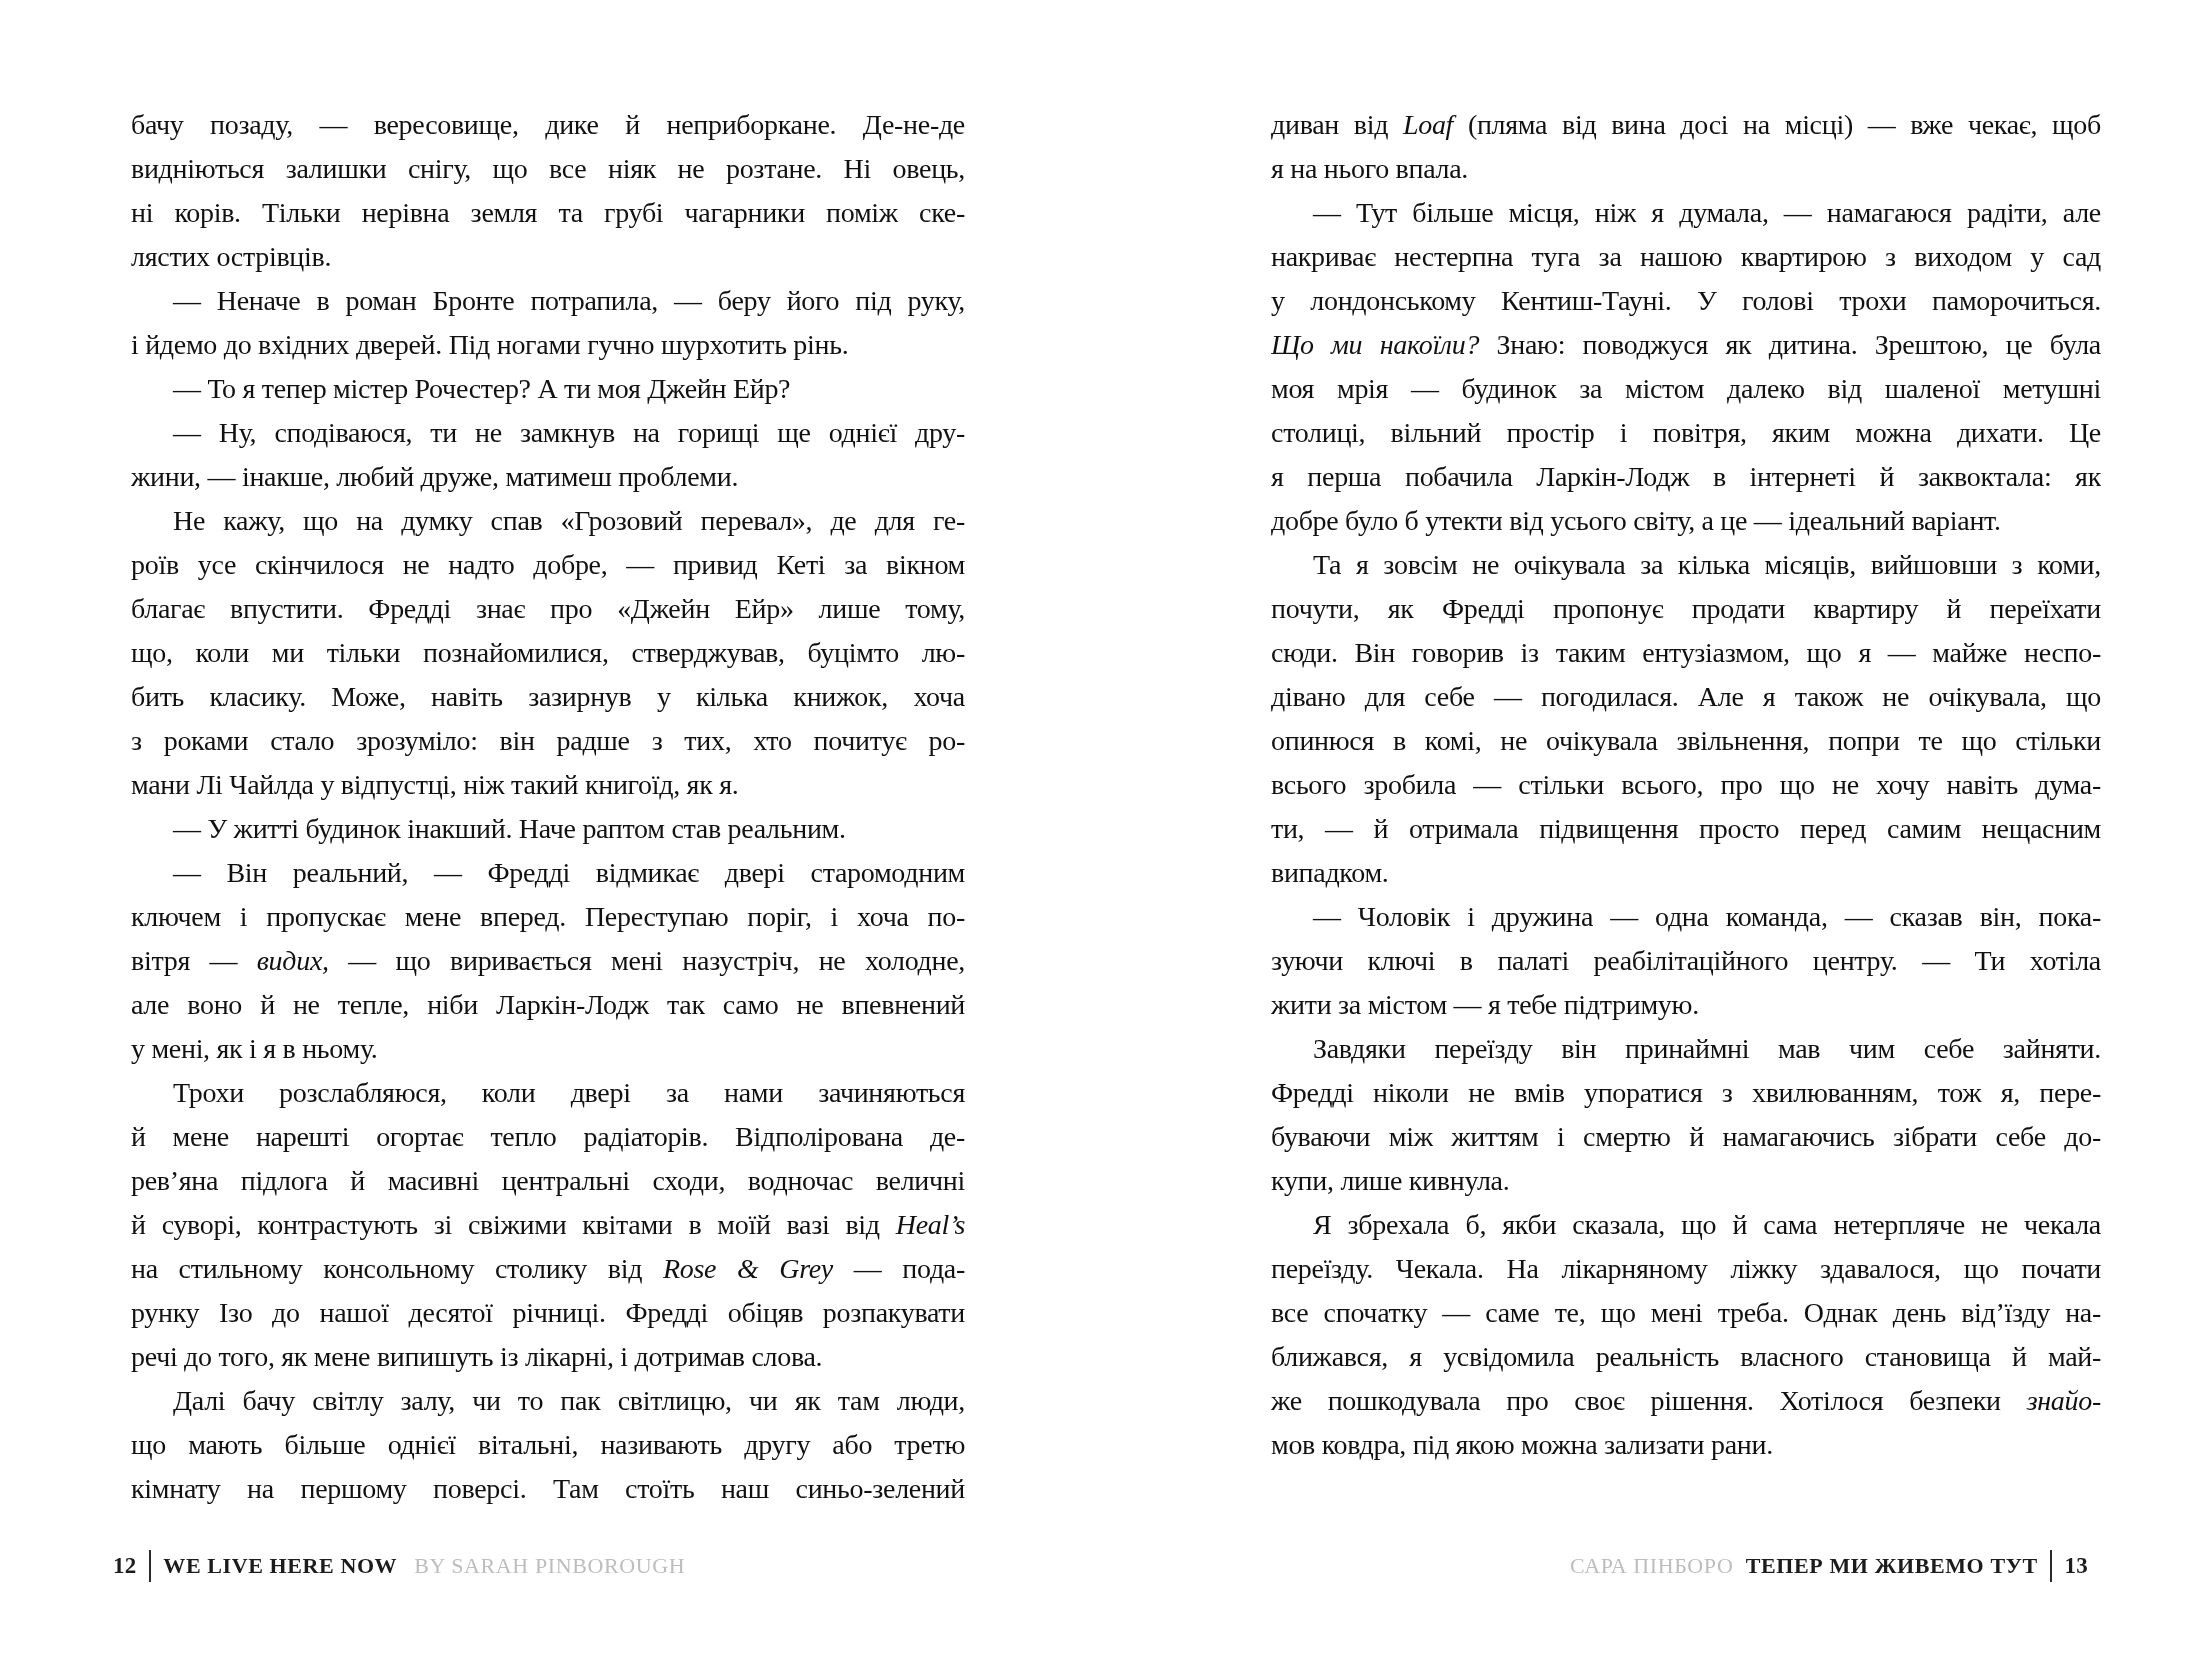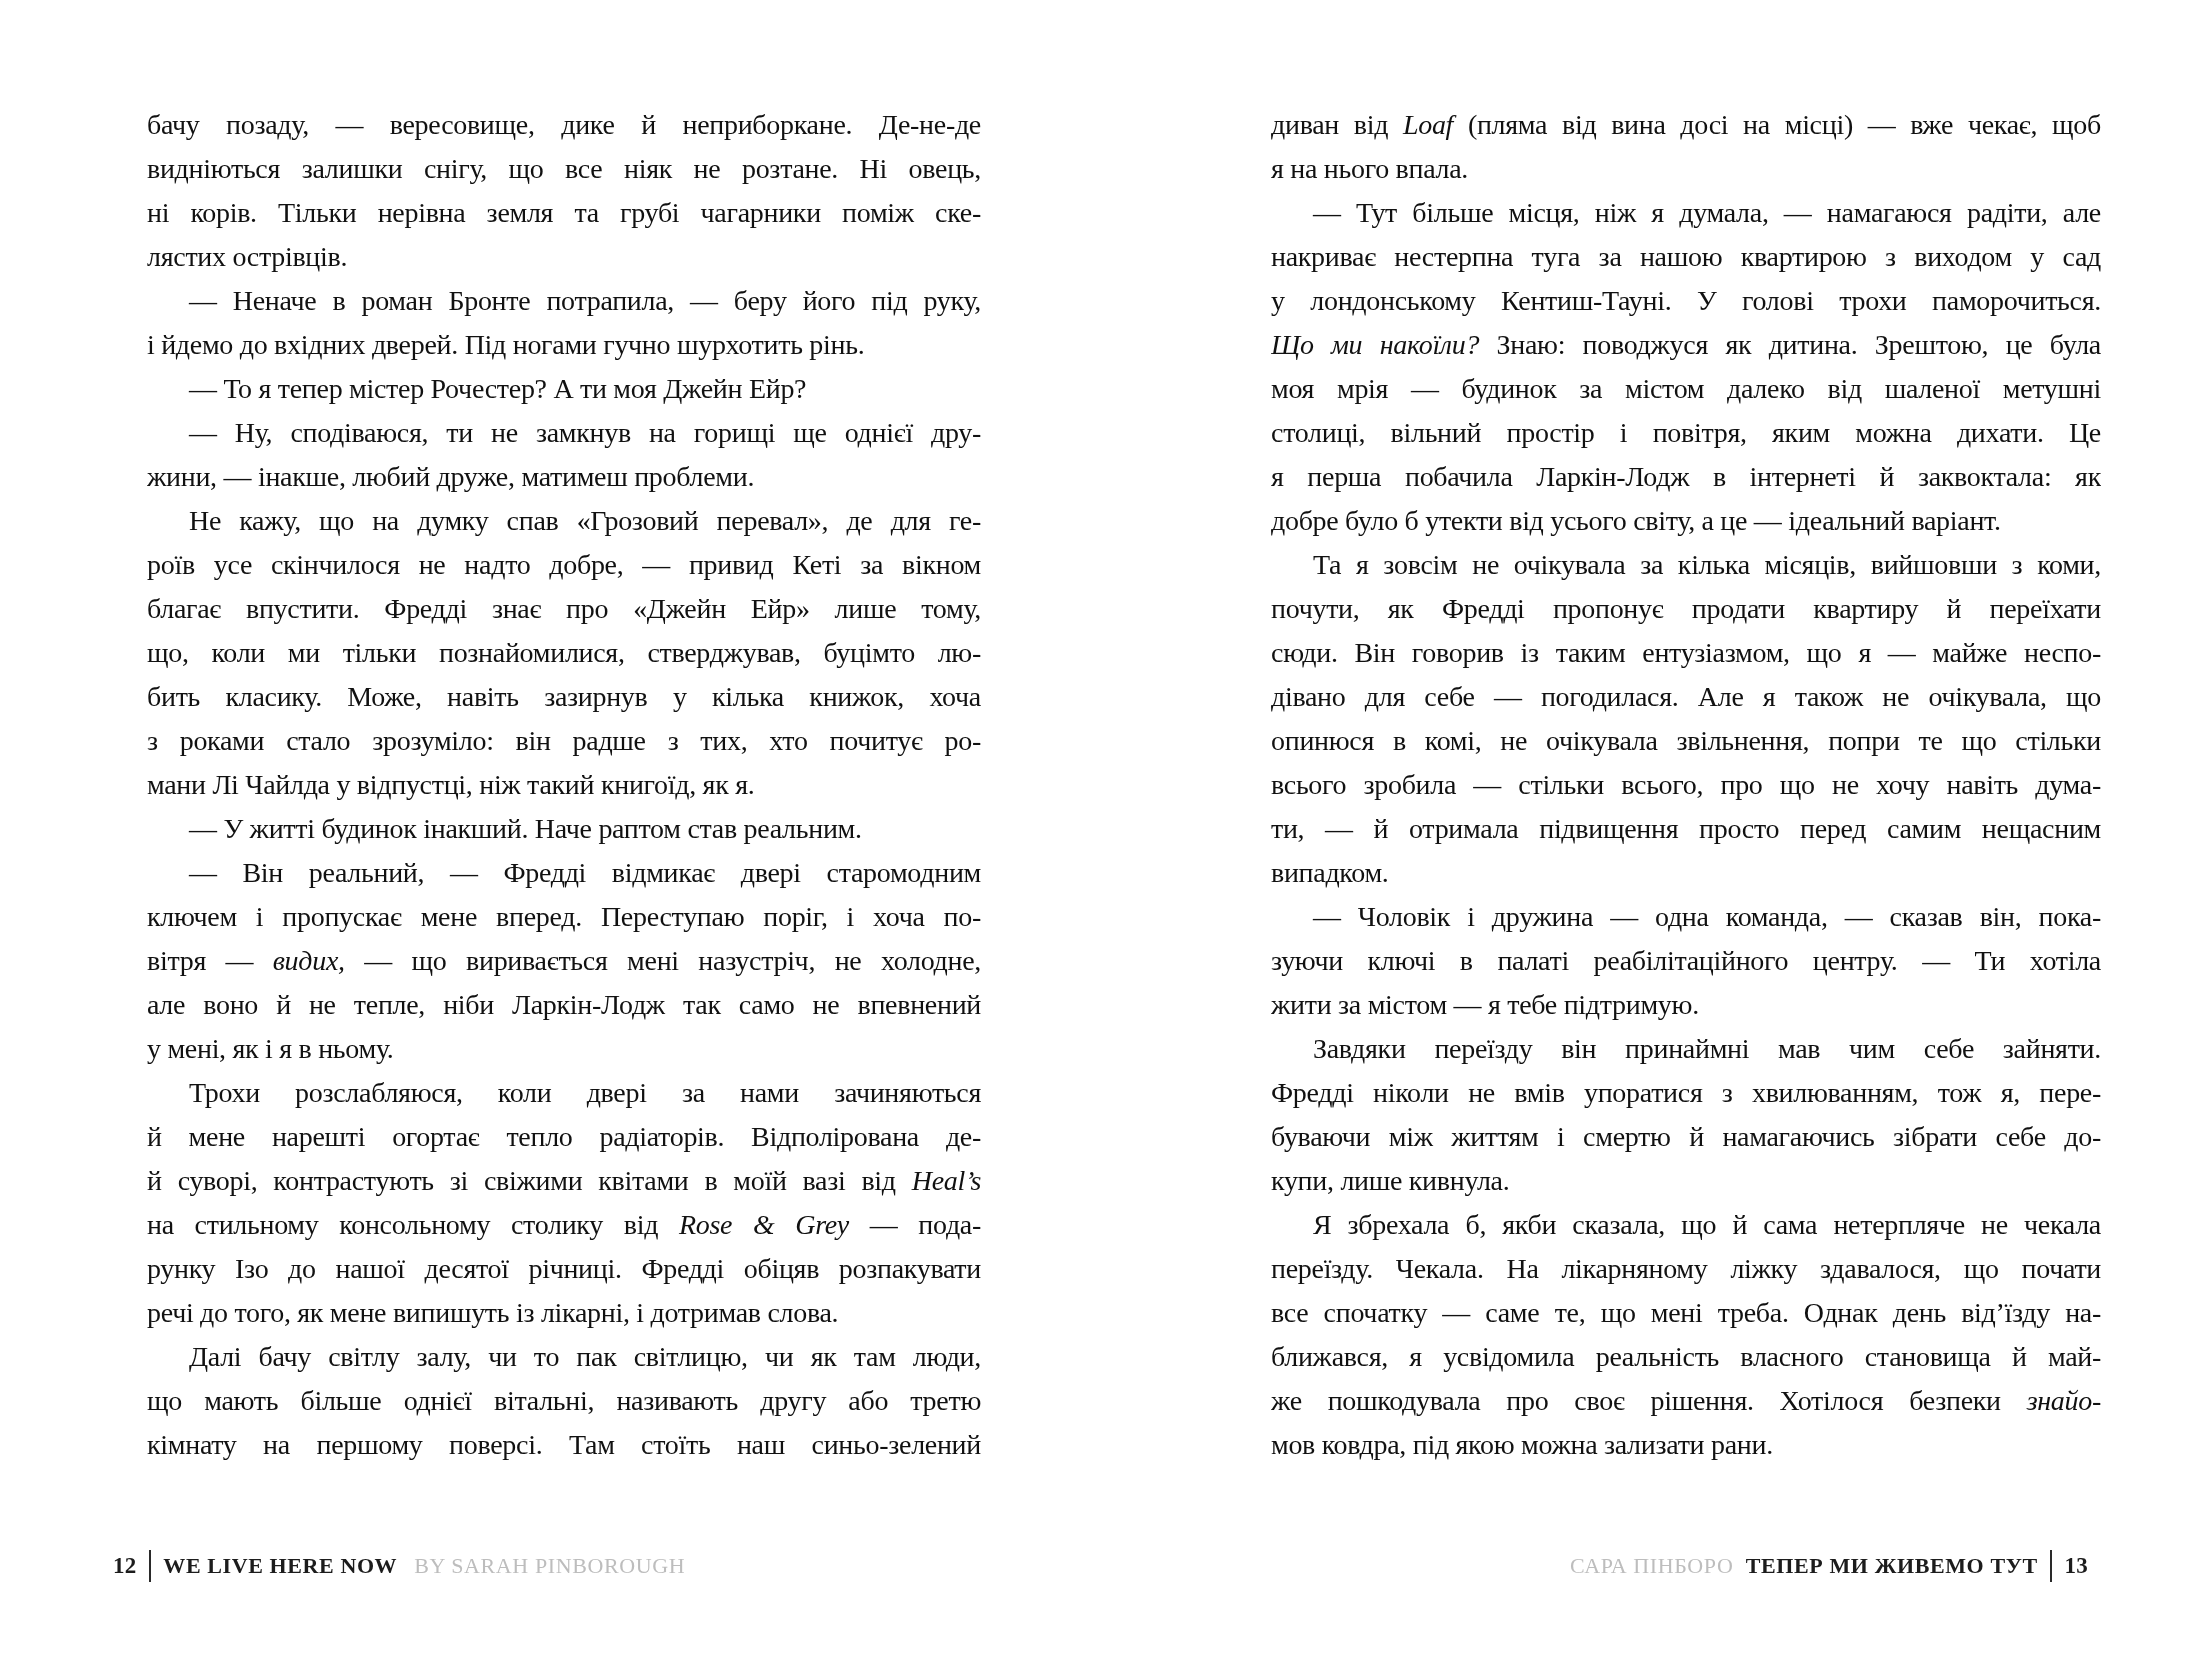--- a/index.html
+++ b/index.html
@@ -15,21 +15,21 @@
   
   .col {
     position: absolute;
     top: 103px;
     font-family: "Liberation Serif", serif;
     font-size: 28px;
     line-height: 44px;
     letter-spacing: -0.3px;
     color: #111111;
   }
-  .left-col  { left: 147px;  width: 834px; }
+  .left-col  { left: 131px;  width: 834px; }
   .right-col { left: 1227px; width: 830px; margin-left: 44px; }
 
   .tl {
     height: 44px;
     overflow: hidden;
     text-align: justify;
     text-align-last: justify;
     white-space: normal;
   }
   .tl.end { text-align-last: left; }
@@ -101,20 +101,21 @@
       <div class="tl"><span class="seg">з роками стало зрозуміло: він радше з тих, хто почитує ро-</span></div>
       <div class="tl end"><span class="seg">мани Лі Чайлда у відпустці, ніж такий книгоїд, як я.</span></div>
       <div class="tl ind end"><span class="seg">— У житті будинок інакший. Наче раптом став реальним.</span></div>
       <div class="tl ind"><span class="seg">— Він реальний, — Фредді відмикає двері старомодним</span></div>
       <div class="tl"><span class="seg">ключем і пропускає мене вперед. Переступаю поріг, і хоча по-</span></div>
       <div class="tl"><span class="seg">вітря — </span><span class="seg it">видих,</span><span class="seg"> — що виривається мені назустріч, не холодне,</span></div>
       <div class="tl"><span class="seg">але воно й не тепле, ніби Ларкін-Лодж так само не впевнений</span></div>
       <div class="tl end"><span class="seg">у мені, як і я в ньому.</span></div>
       <div class="tl ind"><span class="seg">Трохи розслабляюся, коли двері за нами зачиняються</span></div>
       <div class="tl"><span class="seg">й мене нарешті огортає тепло радіаторів. Відполірована де-</span></div>
+      <div class="tl"><span class="seg">рев’яна підлога й масивні центральні сходи, водночас величні</span></div>
       <div class="tl"><span class="seg">й суворі, контрастують зі свіжими квітами в моїй вазі від </span><span class="seg it">Heal’s</span></div>
       <div class="tl"><span class="seg">на стильному консольному столику від </span><span class="seg it">Rose &amp; Grey</span><span class="seg"> — пода-</span></div>
       <div class="tl"><span class="seg">рунку Ізо до нашої десятої річниці. Фредді обіцяв розпакувати</span></div>
       <div class="tl end"><span class="seg">речі до того, як мене випишуть із лікарні, і дотримав слова.</span></div>
       <div class="tl ind"><span class="seg">Далі бачу світлу залу, чи то пак світлицю, чи як там люди,</span></div>
       <div class="tl"><span class="seg">що мають більше однієї вітальні, називають другу або третю</span></div>
       <div class="tl"><span class="seg">кімнату на першому поверсі. Там стоїть наш синьо-зелений</span></div>
     </div>
 
   <div class="col right-col" id="right-col">

